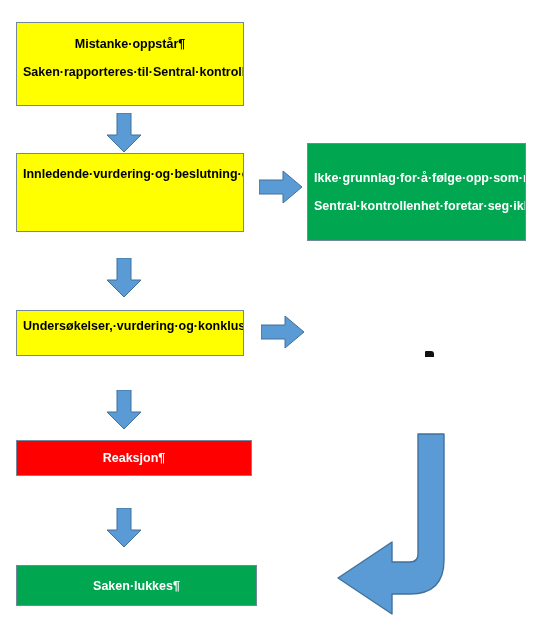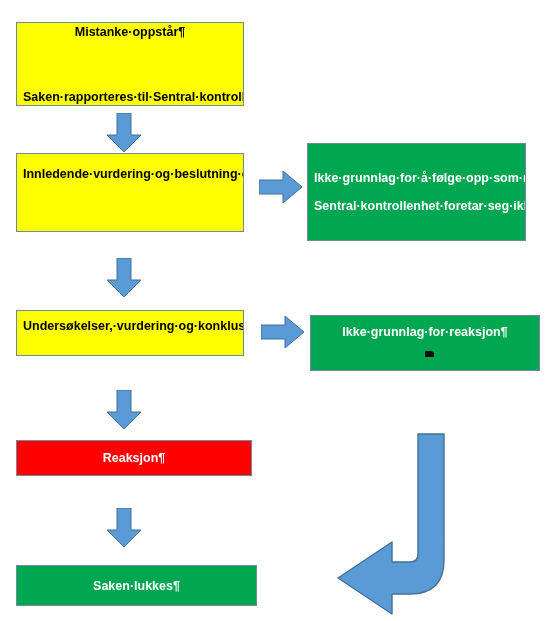--- a/index.html
+++ b/index.html
@@ -58,21 +58,21 @@
   #node-mistanke   { left: 16px;  top: 22px;  width: 228px; height: 84px;  font-size: 12.5px; }
   #node-registrer  { left: 16px;  top: 153px; width: 228px; height: 79px;  font-size: 12.5px; }
   #node-undersok   { left: 16px;  top: 310px; width: 228px; height: 46px;  font-size: 12.5px; }
   #node-reaksjon   { left: 16px;  top: 440px; width: 236px; height: 36px;  font-size: 12.5px; }
   #node-lukkes     { left: 16px;  top: 565px; width: 241px; height: 41px;  font-size: 12.5px; }
   #node-ikke-grunnlag-oppfolging { left: 307px; top: 143px; width: 219px; height: 98px; font-size: 12.5px; }
   #node-ikke-grunnlag-reaksjon   { left: 310px; top: 315px; width: 230px; height: 56px; font-size: 12.5px;
                                    justify-content: flex-start; padding-top: 8px; }
   
   #node-registrer { justify-content: flex-start; padding-top: 12px; }
-  #node-mistanke  { justify-content: space-between; padding-top: 1px; }
+  #node-mistanke  { justify-content: flex-start; padding-top: 13px; }
   #node-undersok  { justify-content: flex-start; padding-top: 7px; }
 
   
   .arrow {
     position: absolute;
   }
   .arrow svg { display: block; }
 
   
   .artifact {
@@ -109,23 +109,20 @@
 
   <div class="node green" id="node-lukkes">
     <p>Saken·lukkes¶</p>
   </div>
 
   <div class="node green" id="node-ikke-grunnlag-oppfolging">
     <p>Ikke·grunnlag·for·å·følge·opp·som·mislighetssak¶</p>
     <p>Sentral·kontrollenhet·foretar·seg·ikke·mer·med·saken¶</p>
   </div>
 
-  <div class="node green" id="node-ikke-grunnlag-reaksjon">
-    <p>Ikke·grunnlag·for·reaksjon¶</p>
-  </div>
 
   <div class="artifact"></div>
 
   <div class="arrow" style="left:106px; top:113px;">
     <svg width="36" height="40" viewBox="0 0 36 40">
       <polygon points="11,0 25,0 25,22 35,22 18,39 1,22 11,22" fill="#5b9bd5" stroke="#41719c" stroke-width="1"></polygon>
     </svg>
   </div>
 
   <div class="arrow" style="left:106px; top:258px;">

